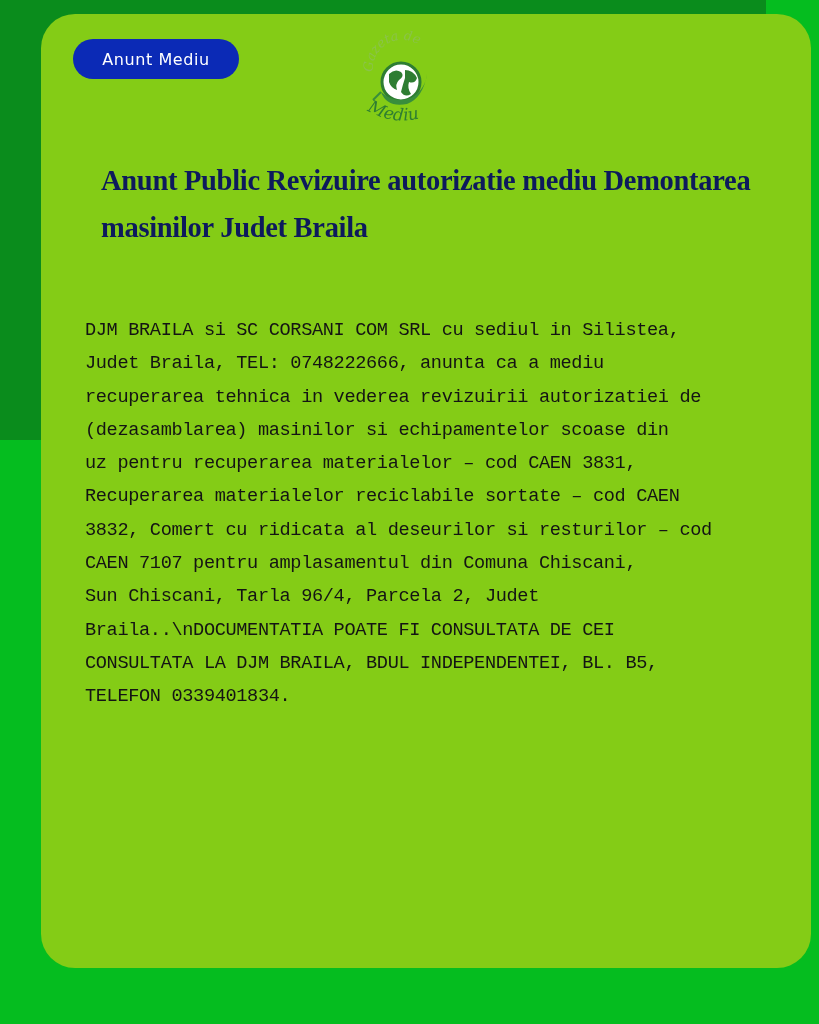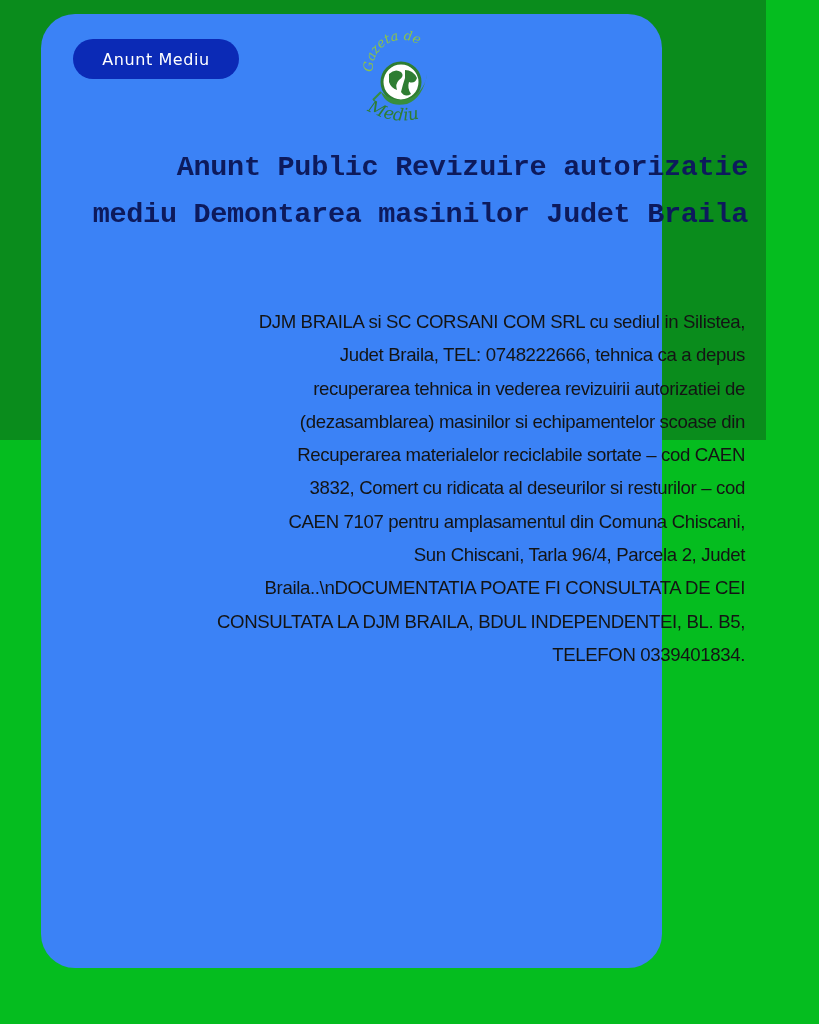--- a/index.html
+++ b/index.html
@@ -19,25 +19,24 @@
       left: 0;
       top: 0;
       width: 766px;
       height: 440px;
       background: #0a8c1c;
     }
     .card {
       position: absolute;
       left: 41px;
       top: 14px;
-      width: 621px;
+      width: 770px;
       height: 954px;
-      background: #3b82f6;
+      background: #84cc16;
       border-radius: 34px;
-      text-align: right;
     }
     .badge {
       position: absolute;
       left: 32px;
       top: 25px;
       width: 166px;
       height: 40px;
       border-radius: 20px;
       background: #0b2ab6;
       color: #ffffff;
@@ -53,36 +52,36 @@
       left: 310px;
       top: 16px;
       width: 100px;
       height: 100px;
     }
     .title {
       position: absolute;
       left: 44px;
       top: 128px;
       width: 660px;
-      margin: 3px;
+      margin: 16px;
       color: #0d1a5c;
-      font-family: Liberation Mono, monospace;
+      font-family: Liberation Serif, serif;
       font-weight: bold;
       font-size: 28.5px;
       line-height: 46.5px;
       letter-spacing: -0.3px;
     }
     .body-text {
       position: absolute;
       left: 44px;
-      top: 291px;
+      top: 300px;
       width: 660px;
       margin: 0;
       color: #141414;
-      font-family: Liberation Sans, sans-serif;
+      font-family: Liberation Mono, monospace;
       font-size: 18.6px;
       line-height: 33.3px;
       letter-spacing: -0.35px;
     }
     .body-line {
       display: block;
       white-space: nowrap;
     }
   </style>
 </head>
@@ -113,23 +112,24 @@
       <text font-family="DejaVu Serif, serif" font-size="17" fill="#2e7d32" font-style="italic">
         <textPath href="#arcBottom">Mediu</textPath>
       </text>
     </svg>
   </div>
 
   <h1 class="title">Anunt Public Revizuire autorizatie mediu Demontarea masinilor Judet Braila</h1>
 
   <div class="body-text">
     <span class="body-line">DJM BRAILA si SC CORSANI COM SRL cu sediul in Silistea,</span>
-    <span class="body-line">Judet Braila, TEL: 0748222666, tehnica ca a depus</span>
+    <span class="body-line">Judet Braila, TEL: 0748222666, anunta ca a mediu</span>
     <span class="body-line">recuperarea tehnica in vederea revizuirii autorizatiei de</span>
     <span class="body-line">(dezasamblarea) masinilor si echipamentelor scoase din</span>
+    <span class="body-line">uz pentru recuperarea materialelor – cod CAEN 3831,</span>
     <span class="body-line">Recuperarea materialelor reciclabile sortate – cod CAEN</span>
     <span class="body-line">3832, Comert cu ridicata al deseurilor si resturilor – cod</span>
     <span class="body-line">CAEN 7107 pentru amplasamentul din Comuna Chiscani,</span>
     <span class="body-line">Sun Chiscani, Tarla 96/4, Parcela 2, Judet</span>
     <span class="body-line">Braila..\nDOCUMENTATIA POATE FI CONSULTATA DE CEI</span>
     <span class="body-line">CONSULTATA LA DJM BRAILA, BDUL INDEPENDENTEI, BL. B5,</span>
     <span class="body-line">TELEFON 0339401834.</span>
   </div>
 
 </div>

